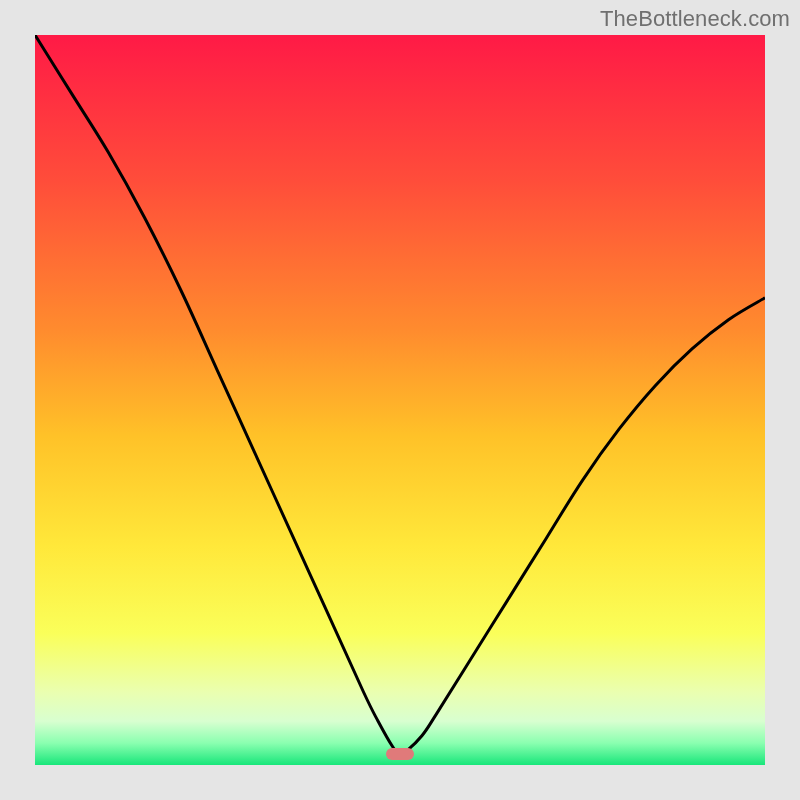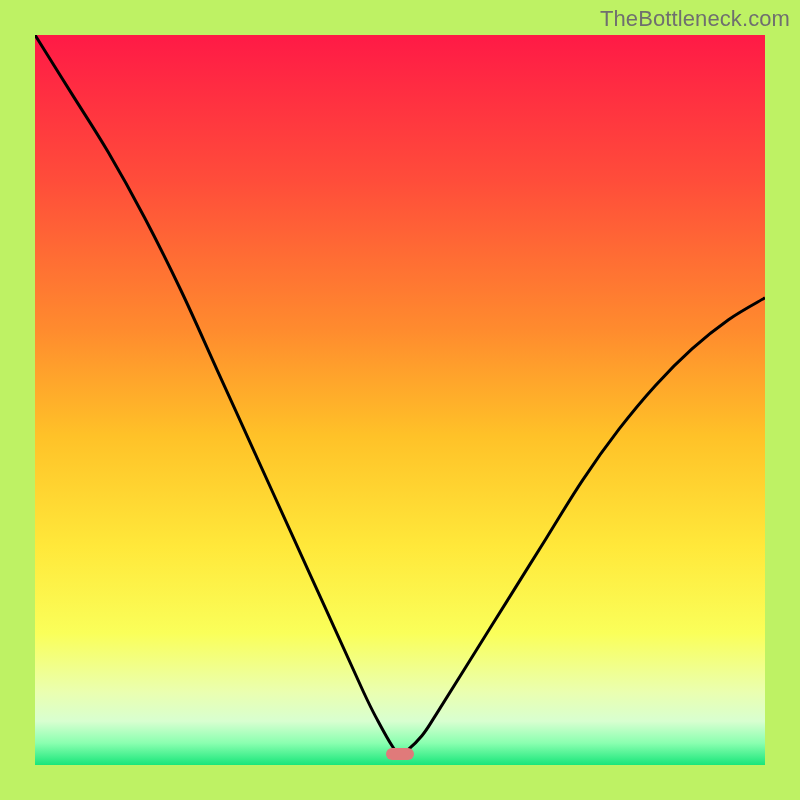--- a/index.html
+++ b/index.html
@@ -8,21 +8,21 @@
     width: 800px;
     height: 800px;
     overflow: hidden;
     background: #000;
     font-family: Arial, Helvetica, sans-serif;
   }
   .outer {
     position: relative;
     width: 800px;
     height: 800px;
-    background: #bef264;
+    background: #e5e5e5;
   }
   .plot {
     position: absolute;
     left: 35px;
     top: 35px;
     width: 730px;
     height: 730px;
     overflow: hidden;
   }
   .plot svg {

